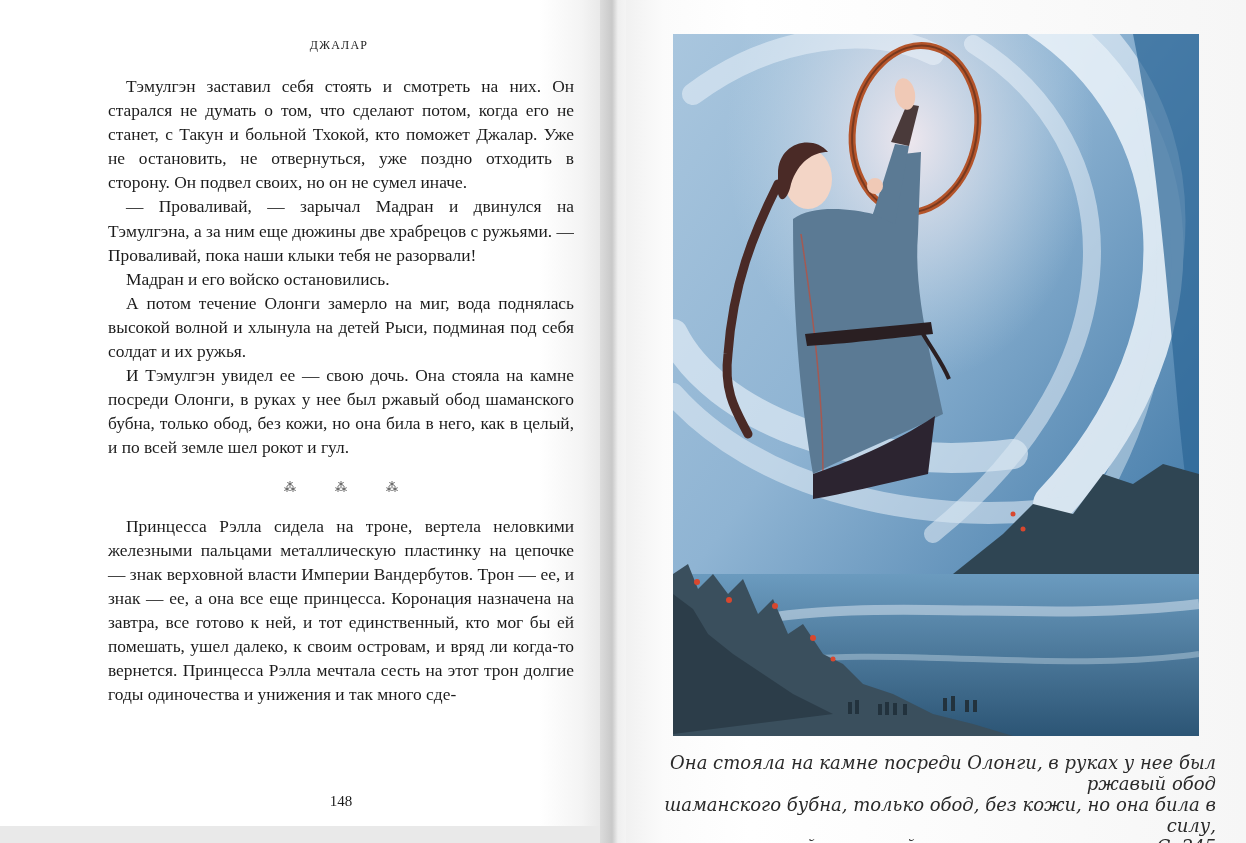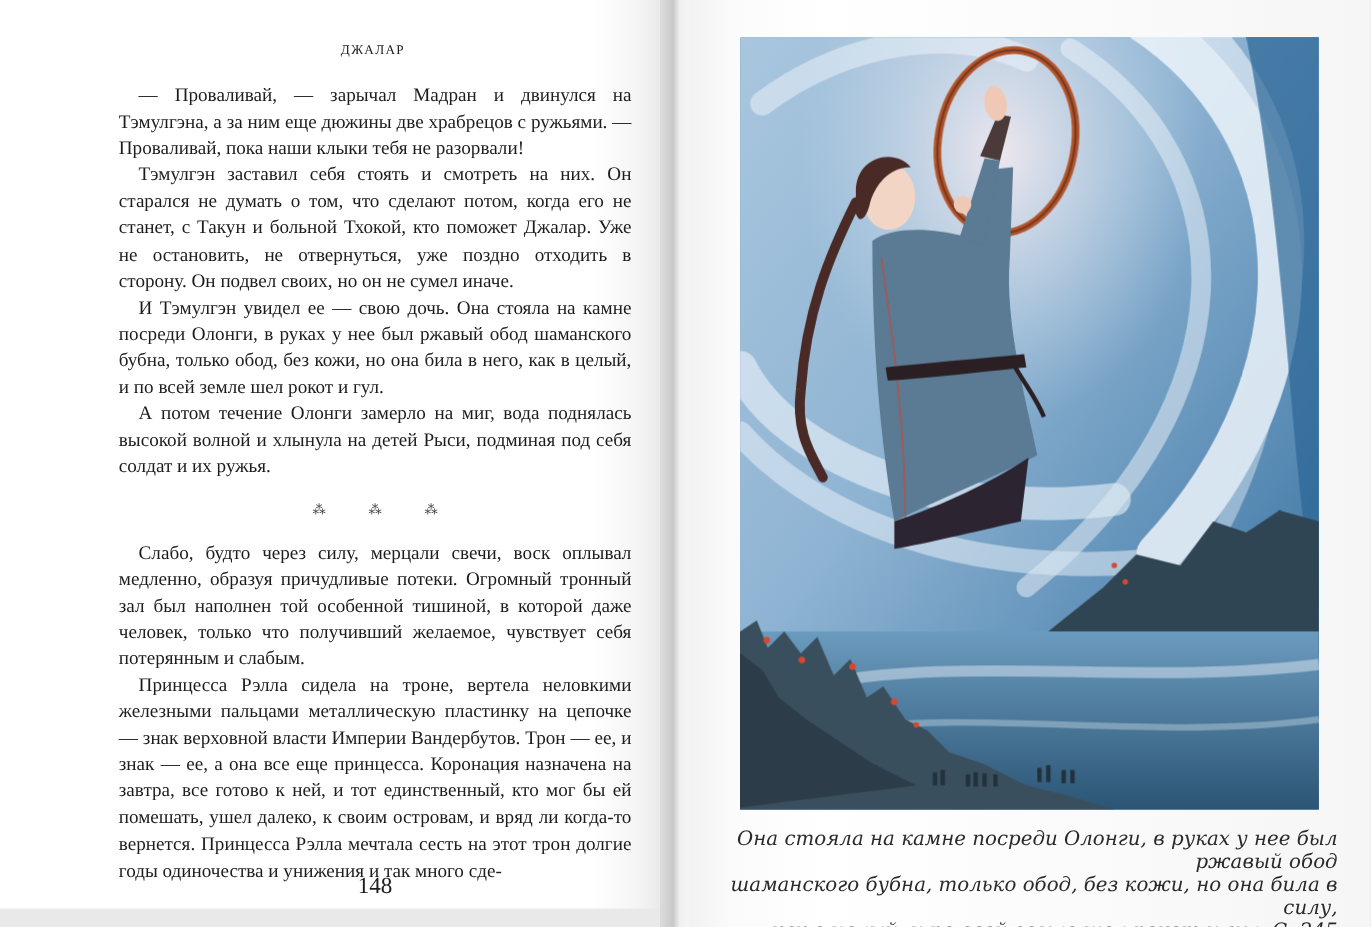--- a/index.html
+++ b/index.html
@@ -25,21 +25,21 @@
     font-size: 17.4px; line-height: 24.1px; color: #1c1c1c;
     text-align: justify;
   }
   .text-block p { margin: 0; text-indent: 18px; }
   .separator {
     text-align: center; margin: 16px 0 14px 0; font-size: 12px; color: #444; letter-spacing: 18px;
     padding-left: 18px;
   }
   .folio {
     position: absolute; top: 793px; left: 108px; width: 466px; text-align: center;
-    font-size: 21px; color: #1c1c1c;
+    font-size: 15px; color: #1c1c1c;
   }
 
   
   .gutter {
     position: absolute; left: 600px; top: 0; width: 30px; height: 843px;
     background: linear-gradient(to right, #dcdcdc 0%, #c9c9c9 40%, #efefef 60%, #f7f7f7 100%);
   }
 
   
   .page-right {
@@ -60,28 +60,28 @@
 </style>
 </head>
 <body>
 
 <div class="spread">
 
   <div class="page-left">
     <div class="running-head">ДЖАЛАР</div>
 
     <div class="text-block">
+      <p>Тэмулгэн заставил себя стоять и смотреть на них. Он старался не думать о том, что сделают потом, когда его не станет, с Такун и больной Тхокой, кто поможет Джалар. Уже не остановить, не отвернуться, уже поздно отходить в сторону. Он подвел своих, но он не сумел иначе.</p>
       <p>— Проваливай, — зарычал Мадран и двинулся на Тэмулгэна, а за ним еще дюжины две храбрецов с ружьями. — Проваливай, пока наши клыки тебя не разорвали!</p>
-      <p>Тэмулгэн заставил себя стоять и смотреть на них. Он старался не думать о том, что сделают потом, когда его не станет, с Такун и больной Тхокой, кто поможет Джалар. Уже не остановить, не отвернуться, уже поздно отходить в сторону. Он подвел своих, но он не сумел иначе.</p>
+      <p>Мадран и его войско остановились.</p>
+      <p>А потом течение Олонги замерло на миг, вода поднялась высокой волной и хлынула на детей Рыси, подминая под себя солдат и их ружья.</p>
       <p>И Тэмулгэн увидел ее — свою дочь. Она стояла на камне посреди Олонги, в руках у нее был ржавый обод шаманского бубна, только обод, без кожи, но она била в него, как в целый, и по всей земле шел рокот и гул.</p>
-      <p>А потом течение Олонги замерло на миг, вода поднялась высокой волной и хлынула на детей Рыси, подминая под себя солдат и их ружья.</p>
 
       <div class="separator">⁂ ⁂ ⁂</div>
 
-      <p>Слабо, будто через силу, мерцали свечи, воск оплывал медленно, образуя причудливые потеки. Огромный тронный зал был наполнен той особенной тишиной, в которой даже человек, только что получивший желаемое, чувствует себя потерянным и слабым.</p>
       <p>Принцесса Рэлла сидела на троне, вертела неловкими железными пальцами металлическую пластинку на цепочке — знак верховной власти Империи Вандербутов. Трон — ее, и знак — ее, а она все еще принцесса. Коронация назначена на завтра, все готово к ней, и тот единственный, кто мог бы ей помешать, ушел далеко, к своим островам, и вряд ли когда-то вернется. Принцесса Рэлла мечтала сесть на этот трон долгие годы одиночества и унижения и так много сде-</p>
     </div>
 
     <div class="folio">148</div>
   </div>
 
   <div class="gutter"></div>
 
   <div class="page-right">
     <div class="illustration">

